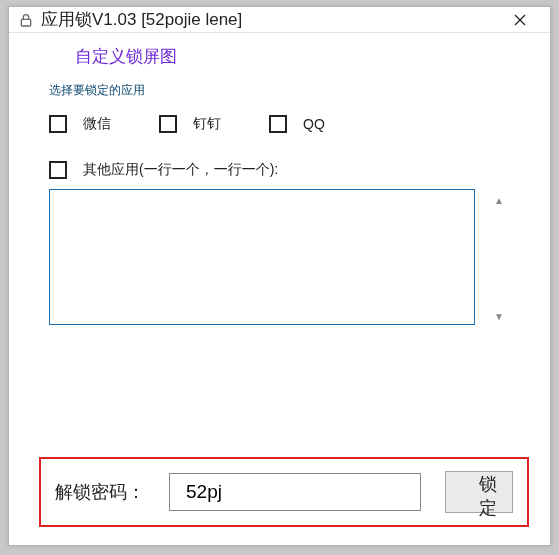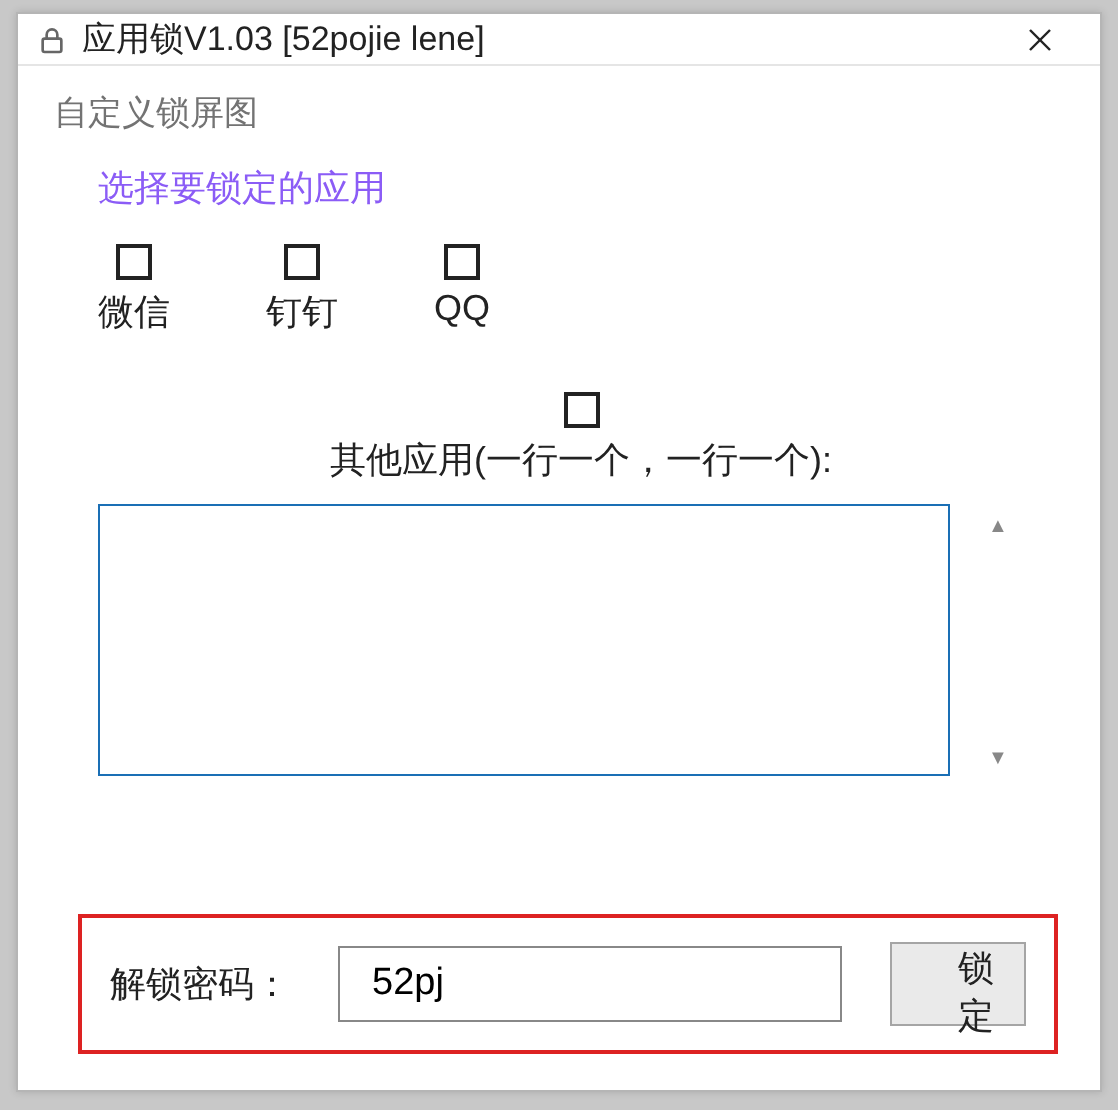--- a/index.html
+++ b/index.html
@@ -49,42 +49,42 @@
       width: 40px; height: 28px;
       display: flex; align-items: center; justify-content: center;
       cursor: pointer;
     }
     .titlebar .close-btn svg { width: 12px; height: 12px; }
     .client {
       padding: 12px 18px 18px 18px;
     }
     .section-title {
       font-size: 17px;
-      color: #737373;
+      color: #6d28d9;
       margin-bottom: 14px;
+      margin-left: 48px;
     }
     .subsection-label {
-      font-size: 18px;
-      color: #8b5cf6;
+      font-size: 12px;
+      color: #0c4a6e;
       margin: 10px 0 16px 22px;
     }
     .checkbox-row {
       display: flex;
       gap: 48px;
       margin-left: 22px;
       margin-bottom: 28px;
     }
     .cb {
       display: flex;
       align-items: center;
-      gap: 4px;
-      font-size: 18px;
+      gap: 16px;
+      font-size: 14px;
       color: #222;
       cursor: pointer;
-      flex-direction: column;
     }
     .cb .box {
       width: 18px; height: 18px;
       border: 2px solid #222;
       display: inline-block;
     }
     .other-label {
       margin-left: 22px;
       margin-bottom: 10px;
     }

